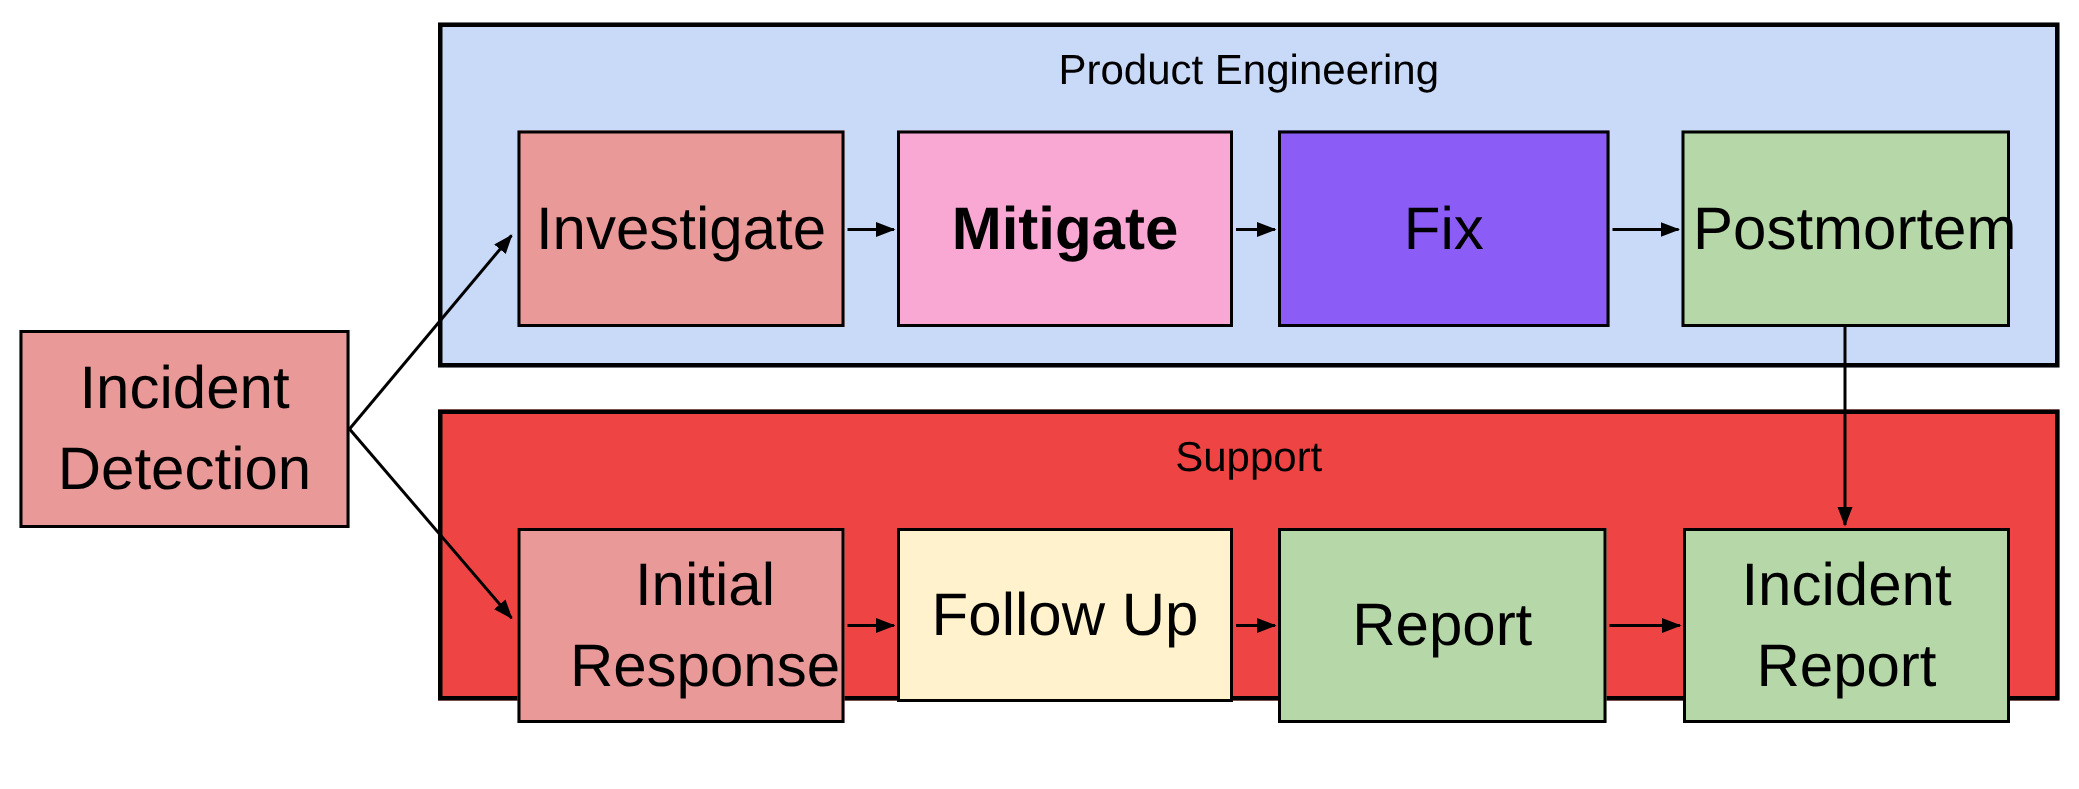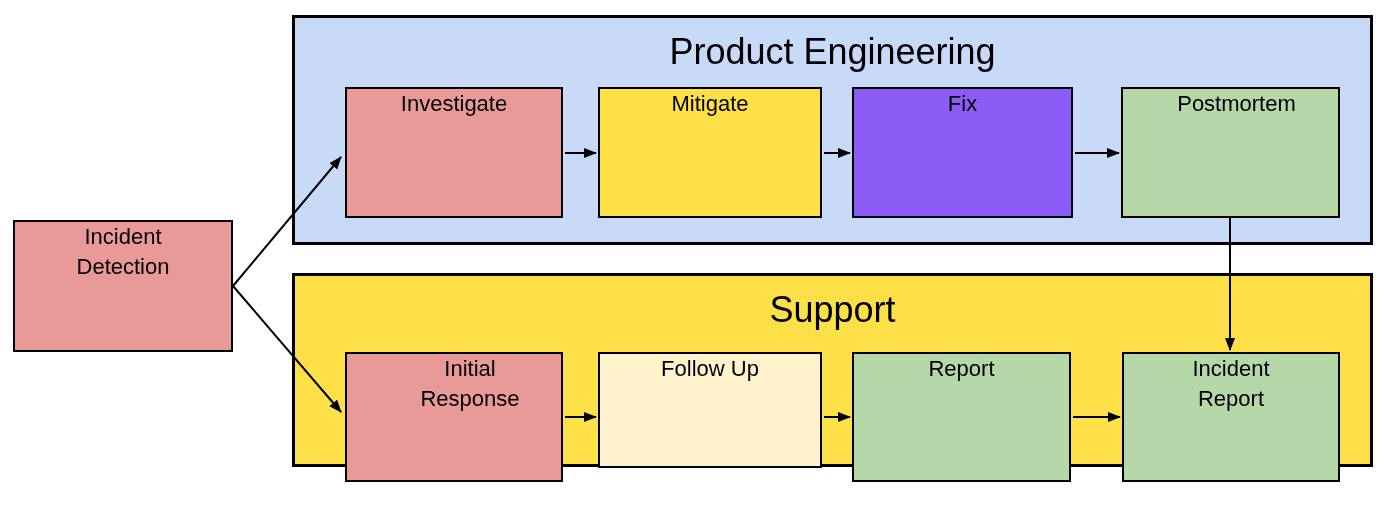--- a/index.html
+++ b/index.html
@@ -20,32 +20,32 @@
     position: absolute;
     border: 3px solid #000000;
     box-sizing: border-box;
   }
   .lane-title {
     position: absolute;
     top: 12px;
     left: 0;
     width: 100%;
     text-align: center;
-    font-size: 36px;
+    font-size: 28px;
     line-height: 1.2;
   }
   .node {
     position: absolute;
     border: 2px solid #000000;
     box-sizing: border-box;
     display: flex;
-    align-items: flex-start;
+    align-items: center;
     justify-content: center;
     text-align: center;
-    font-size: 22px;
+    font-size: 40px;
     line-height: 1.35;
     white-space: pre-line;
   }
   svg.arrows {
     position: absolute;
     left: 0;
     top: 0;
     width: 1386px;
     height: 526px;
     pointer-events: none;
@@ -57,34 +57,34 @@
 </style>
 </head>
 <body>
 
 <div class="canvas">
 
   <div class="lane" style="left: 292px; top: 15px; width: 1081px; height: 230px; background: rgb(201, 218, 248);">
     <div class="lane-title">Product Engineering</div>
   </div>
 
-  <div class="lane" style="left: 292px; top: 273px; width: 1081px; height: 194px; background: #fde047;">
+  <div class="lane" style="left: 292px; top: 273px; width: 1081px; height: 194px; background: #ef4444;">
     <div class="lane-title">Support</div>
   </div>
 
   <div class="node" style="left: 13px; top: 220px; width: 220px; height: 132px; background: rgb(234, 153, 153);">
     <span>Incident
 Detection</span>
   </div>
 
   <div class="node" style="left: 345px; top: 87px; width: 218px; height: 131px; background: rgb(234, 153, 153);">
     <span>Investigate</span>
   </div>
 
-  <div class="node" style="left: 598px; top: 87px; width: 224px; height: 131px; background: #fde047;">
+  <div class="node" style="left: 598px; top: 87px; width: 224px; height: 131px; background: #f9a8d4; font-weight: bold;">
     <span>Mitigate</span>
   </div>
 
   <div class="node" style="left: 852px; top: 87px; width: 221px; height: 131px; background: #8b5cf6;">
     <span>Fix</span>
   </div>
 
   <div class="node" style="left: 1121px; top: 87px; width: 219px; height: 131px; background: rgb(182, 215, 168); padding-left: 12px;">
     <span>Postmortem</span>
   </div>

